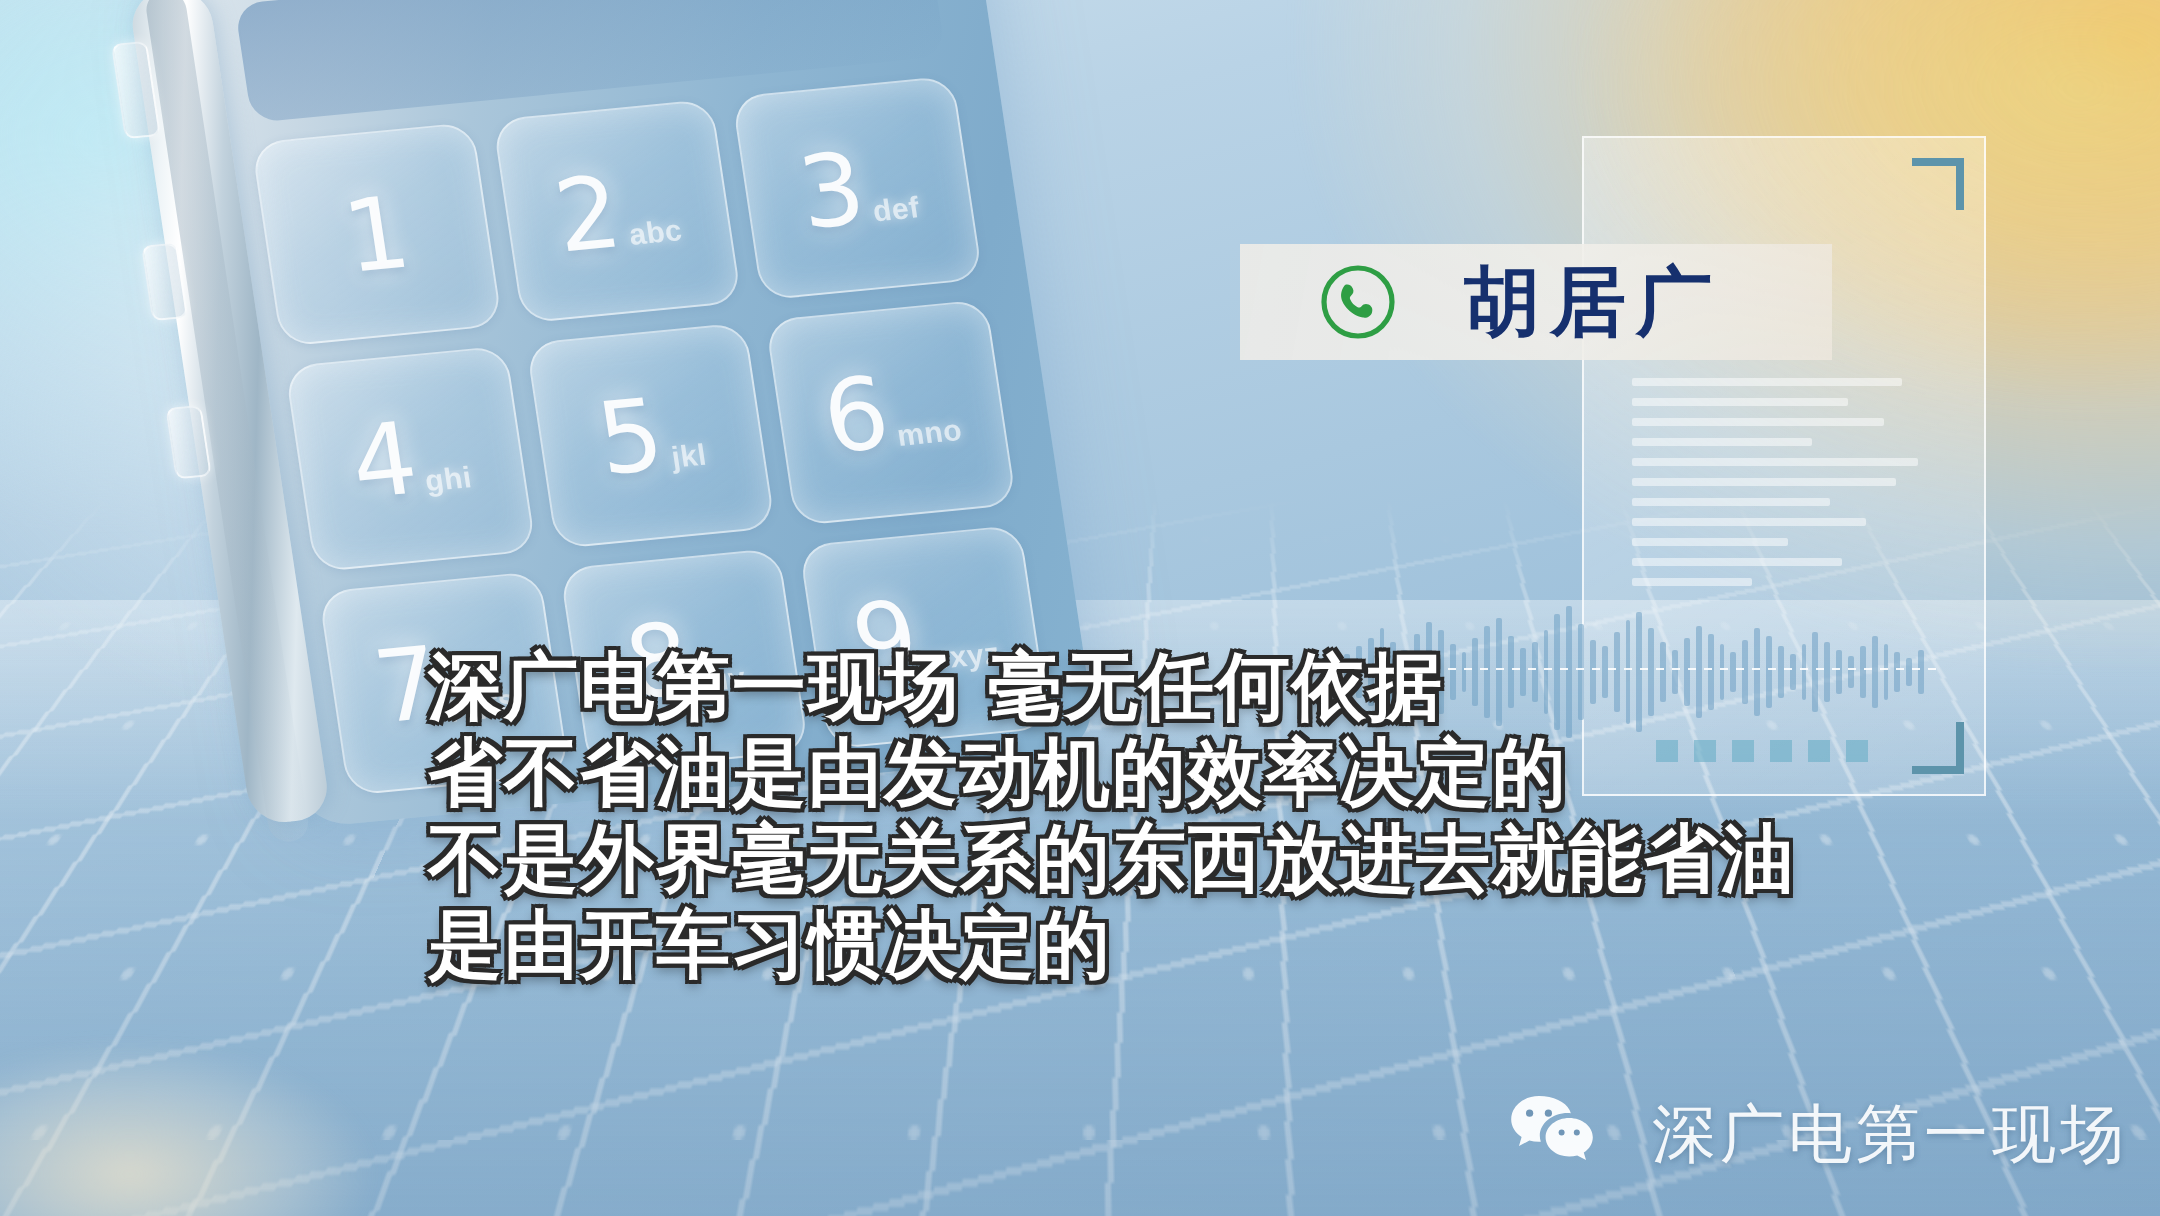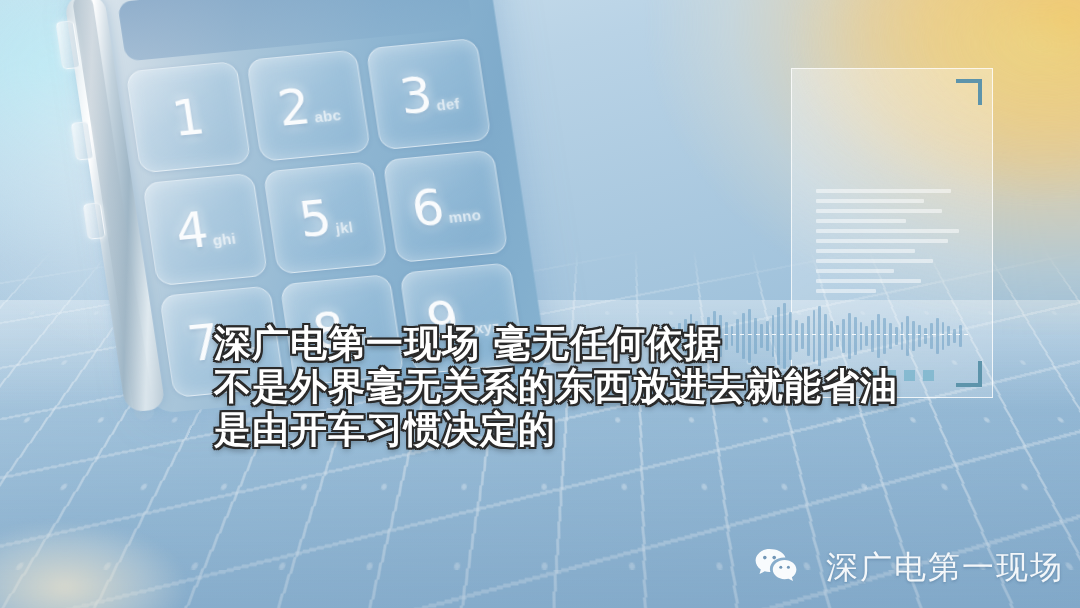--- a/index.html
+++ b/index.html
@@ -199,21 +199,21 @@
     font-family:"DejaVu Sans","Liberation Sans",sans-serif;
     text-shadow:
       -2px -2px 0 #2a2a2a, 2px -2px 0 #2a2a2a, -2px 2px 0 #2a2a2a, 2px 2px 0 #2a2a2a,
       0 -2px 0 #2a2a2a, 0 2px 0 #2a2a2a, -2px 0 0 #2a2a2a, 2px 0 0 #2a2a2a,
       0 3px 6px rgba(0,0,0,.45);
   }
 
   
   .watermark{
     position:absolute;right:16px;bottom:18px;
-    display:flex;align-items:center;gap:28px;opacity:.95;
+    display:flex;align-items:flex-start;gap:28px;opacity:.95;
   }
   .wm-text{
     font-size:32px;font-weight:500;color:rgba(255,255,255,.96);
     letter-spacing:2px;
     font-family:"DejaVu Sans","Liberation Sans",sans-serif;
     text-shadow:0 1px 3px rgba(60,95,130,.5);
   }
 </style>
 </head>
 <body>
@@ -371,24 +371,34 @@
         </div>
     </div>
     <div class="phone-edge">
       <div class="phone-edge-dark"></div>
       <div class="side-btn b1"></div>
       <div class="side-btn b2"></div>
       <div class="side-btn b3"></div>
     </div>
   </div>
 
+  <div class="name-banner">
+    <span class="phone-icon">
+      <svg width="40" height="40" viewBox="0 0 40 40">
+        <circle cx="20" cy="20" r="17" fill="none" stroke="#2e9e44" stroke-width="2.6"></circle>
+        <path d="M13.5 11.5c1.8-.6 3.2.3 3.9 1.7.7 1.4.2 2.7-.8 3.5-.7.6-.9 1.2-.4 2.2.7 1.5 1.9 2.8 3.4 3.6 1 .5 1.6.3 2.2-.4.8-1 2.1-1.5 3.5-.8 1.4.7 2.3 2.1 1.7 3.9-.6 1.8-2.4 3-4.5 2.6-3.3-.6-6.3-2.6-8.4-5.1-2-2.4-3-5.1-2.4-7.6.3-1.6 1.2-2.9 1.8-3.6z" fill="#2e9e44"></path>
+      </svg>
+    </span>
+    <span class="name-text">胡居广</span>
+  </div>
 
 
   <div class="subs">
     <div class="sub-line">深广电第一现场 毫无任何依据</div>
+    <div class="sub-line">省不省油是由发动机的效率决定的</div>
     <div class="sub-line">不是外界毫无关系的东西放进去就能省油</div>
     <div class="sub-line">是由开车习惯决定的</div>
   </div>
 
   <div class="watermark">
     <span>
       <svg width="44" height="38" viewBox="0 0 44 38">
         <path d="M15.5 2C7.8 2 1.6 7.2 1.6 13.6c0 3.6 2 6.8 5.2 8.9L5.5 27l5.2-2.7c1.5.4 3.1.6 4.8.6h.9c-.3-1-.5-2-.5-3 0-6.3 6.3-11.4 14-11.4.5 0 1 0 1.5.1C30.1 5.6 23.6 2 15.5 2z" fill="#ffffff"></path>
         <circle cx="10.8" cy="10.6" r="1.8" fill="#6f94b5"></circle>
         <circle cx="20.2" cy="10.6" r="1.8" fill="#6f94b5"></circle>

